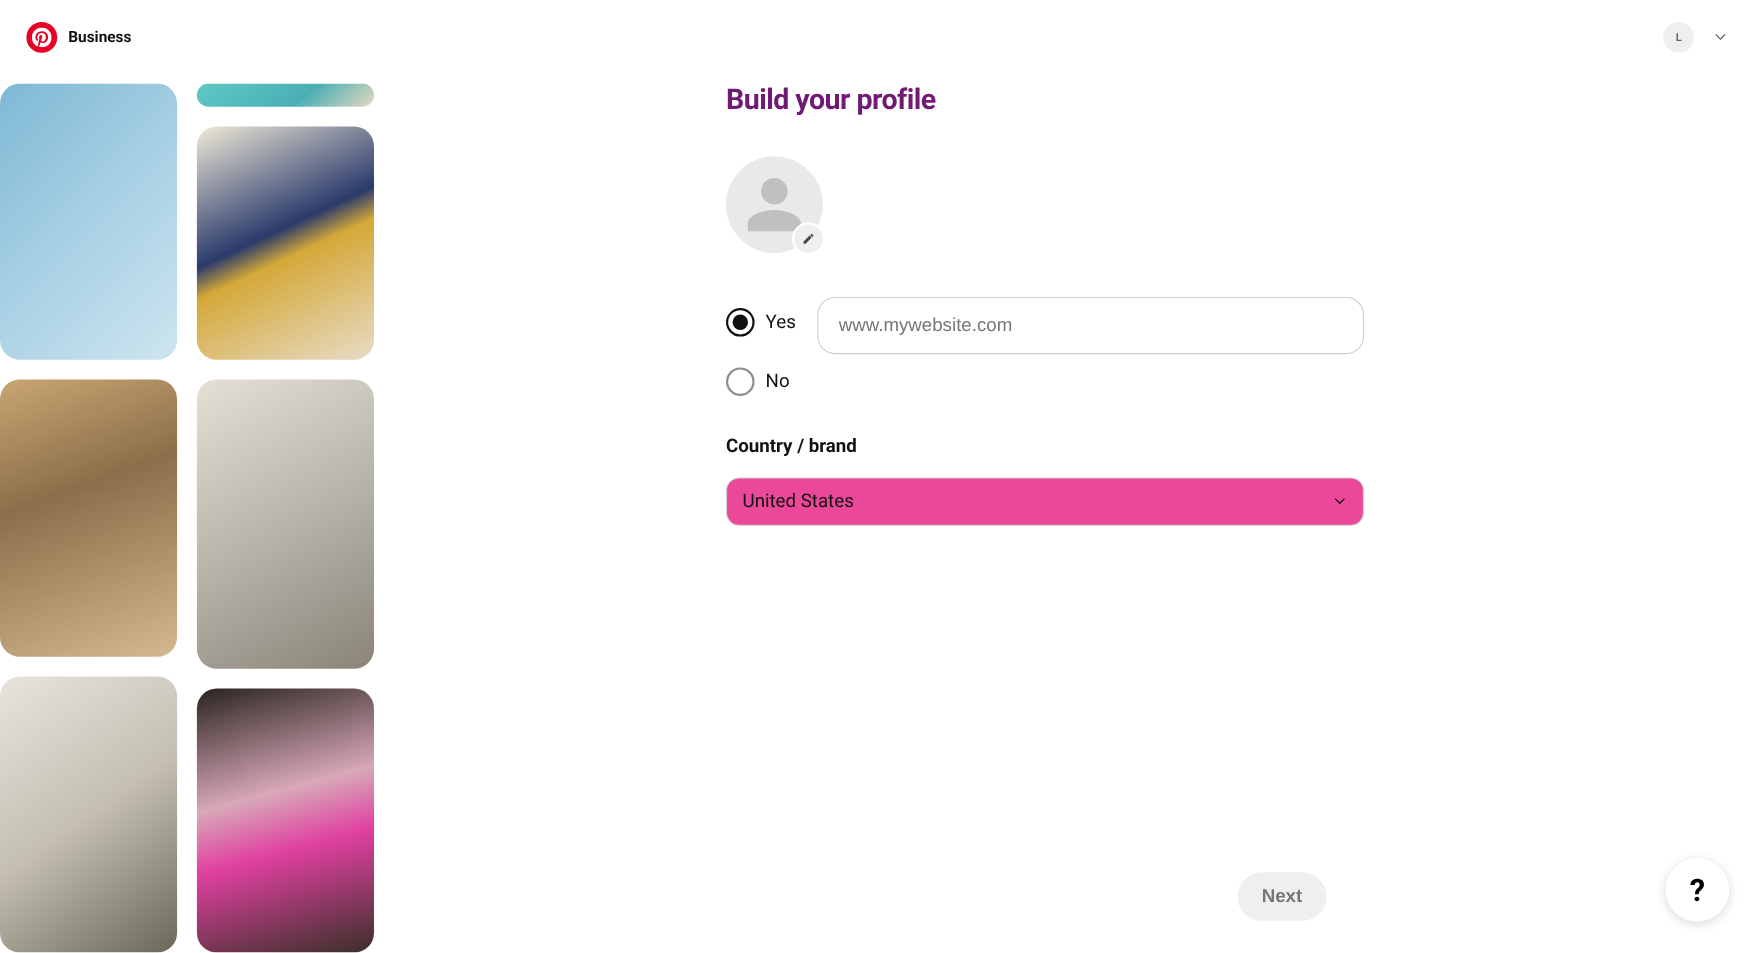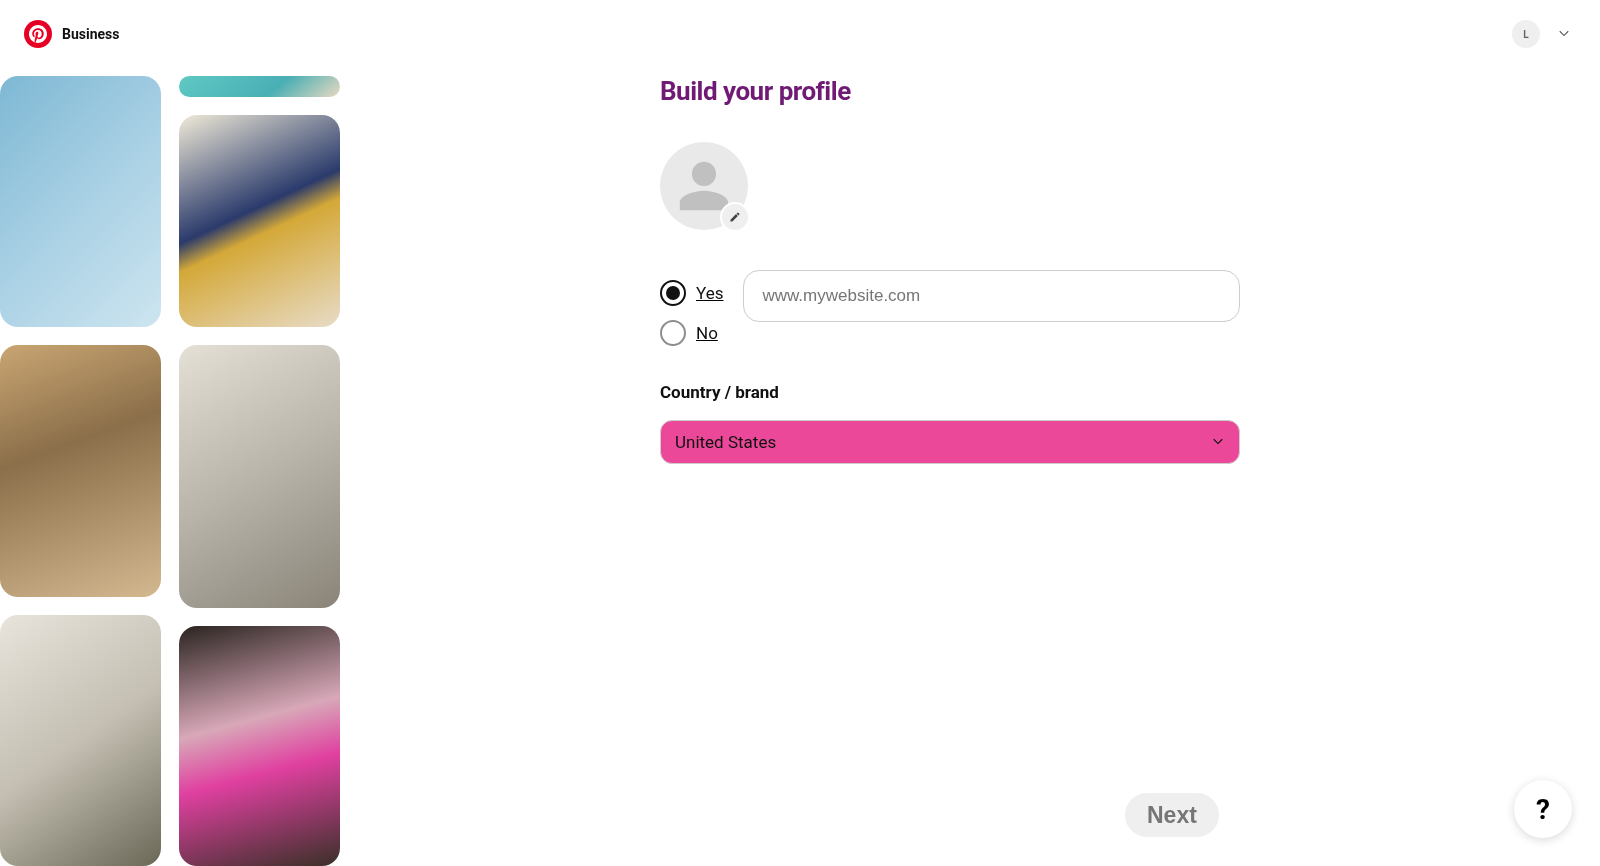--- a/index.html
+++ b/index.html
@@ -27,34 +27,34 @@
 .avatar-large svg { fill: #c0c0c0; }
 .edit-badge { position: absolute; bottom: -2px; right: -2px; width: 30px; height: 30px; border-radius: 50%; background: #efefef; border: 2px solid #fff; display: flex; align-items: center; justify-content: center; cursor: pointer; }
 .profile-name-block { flex: 1; }
 .field-label { font-size: 17px; font-weight: 700; color: #111; margin-bottom: 16px; display: block; }
 .text-input { width: 100%; height: 52px; border: 1.5px solid #cdcdcd; border-radius: 16px; padding: 0 18px; font-size: 17px; color: #111; outline: none; }
 .text-input::placeholder { color: #767676; }
 
 .section-label { font-size: 17px; font-weight: 700; color: #111; margin-bottom: 24px; }
 
 .website-row { display: flex; align-items: flex-start; gap: 20px; margin-bottom: 36px; }
-.radio-group { display: flex; flex-direction: column; gap: 14px; padding-top: 10px; flex-shrink: 0; text-decoration: underline; }
+.radio-group { display: flex; flex-direction: column; gap: 28px; padding-top: 10px; flex-shrink: 0; }
 .radio-option { display: flex; align-items: center; gap: 10px; cursor: pointer; }
 .radio-circle { width: 26px; height: 26px; border-radius: 50%; border: 2px solid #111; display: flex; align-items: center; justify-content: center; flex-shrink: 0; }
 .radio-circle.unchecked { border-color: #8e8e8e; }
 .radio-dot { width: 14px; height: 14px; border-radius: 50%; background: #111; }
 .radio-label { font-size: 17px; color: #111; }
 .website-input-wrap { flex: 1; text-decoration: underline; }
 
 .selects-row { display: flex; gap: 32px; }
 .select-block { flex: 1; }
 .select-input { width: 100%; height: 44px; border: 1.5px solid #cdcdcd; border-radius: 12px; padding: 0 14px; font-size: 17px; color: #111; display: flex; align-items: center; justify-content: space-between; cursor: pointer; background: #ec4899; }
 
 .footer-btn { position: absolute; left: 1125px; top: 793px; }
-.next-btn { height: 44px; padding: 0 22px; border-radius: 24px; background: #efefef; color: #767676; font-size: 23px; font-weight: 600; border: none; cursor: pointer; }
+.next-btn { height: 44px; padding: 0 22px; border-radius: 24px; background: #efefef; color: #767676; font-size: 17px; font-weight: 600; border: none; cursor: pointer; }
 
 .help-btn { position: absolute; right: 28px; bottom: 28px; width: 58px; height: 58px; border-radius: 50%; background: #fff; box-shadow: 0 2px 10px rgba(0,0,0,0.15); display: flex; align-items: center; justify-content: center; font-size: 28px; font-weight: 700; cursor: pointer; }
 </style>
 </head>
 <body>
 
 <div class="header">
   <div class="header-left">
     <div class="logo-circle">
       <svg width="18" height="18" viewBox="0 0 24 24">

